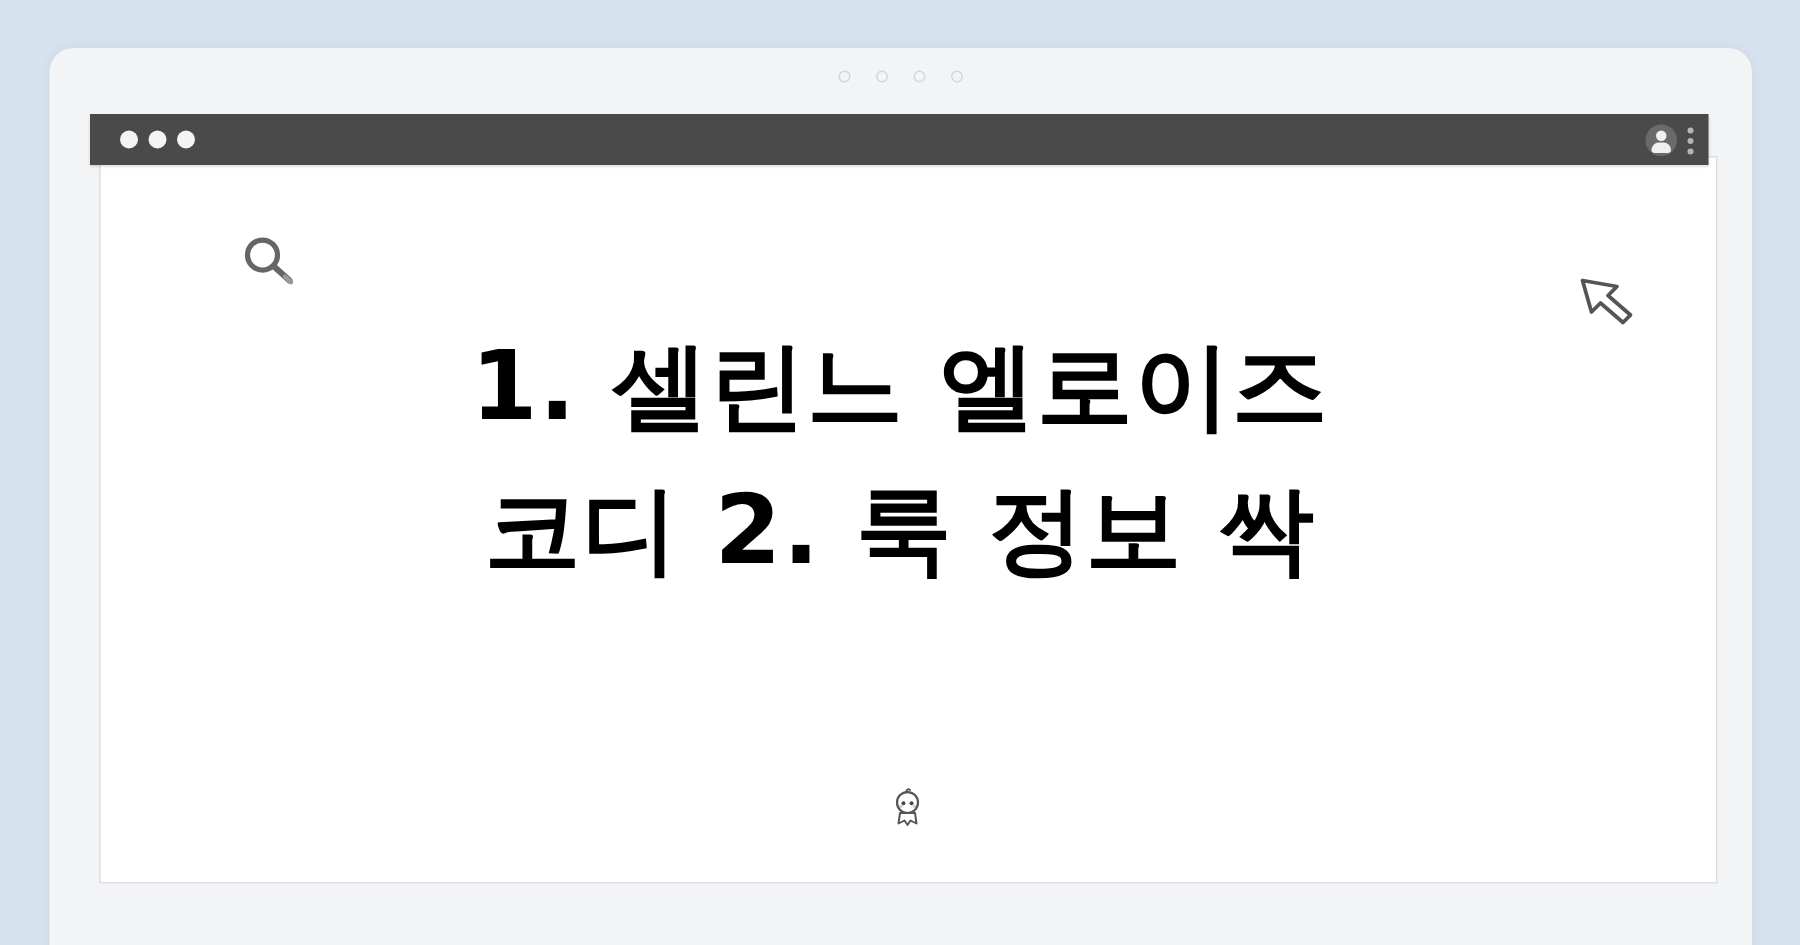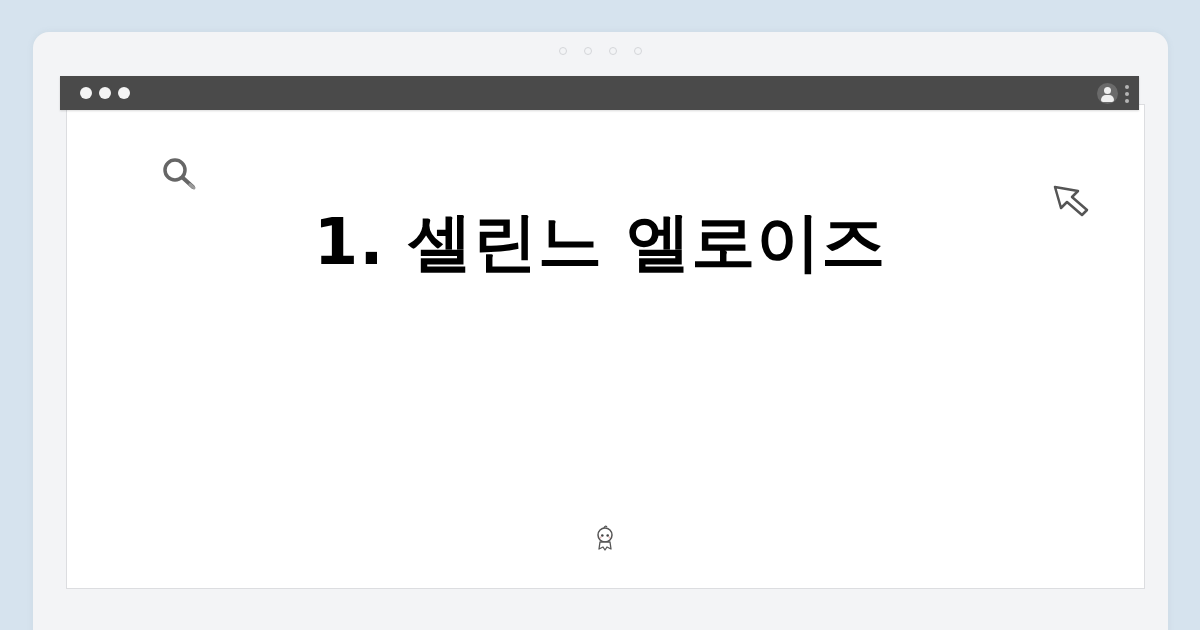--- a/index.html
+++ b/index.html
@@ -147,20 +147,21 @@
       font-family: "DejaVu Sans", sans-serif;
       font-weight: bold;
       font-size: 64px;
       line-height: 80px;
       color: #000000;
       letter-spacing: 1px;
     }
     .title span {
       display: block;
       white-space: nowrap;
+      margin-top: 16px;
     }
   </style>
 </head>
 <body>
 
 <div class="card">
   <div class="pager">
     <div class="pager-dot"></div>
     <div class="pager-dot"></div>
     <div class="pager-dot"></div>
@@ -198,20 +199,21 @@
 </div>
 
 <div class="cursor-icon">
   <svg width="44" height="38" viewBox="0 0 44 38">
     <path d="M6 6 L29 10 L23 16 L38 29 L33 34 L18 21 L12 27 Z" fill="#ffffff" stroke="#555555" stroke-width="2.5" stroke-linejoin="round"></path>
   </svg>
 </div>
 
 <div class="title">
   <span>1. 셀린느 엘로이즈</span>
+  <span>코디 2. 룩 정보 싹</span>
 </div>
 
 <div class="mascot-icon">
   <svg width="26" height="28" viewBox="0 0 26 28">
     <path d="M12 3 Q13 0 15 2" fill="none" stroke="#555" stroke-width="1.3"></path>
     <circle cx="13" cy="10" r="7" fill="#ffffff" stroke="#555" stroke-width="1.5"></circle>
     <circle cx="10.3" cy="10.5" r="1.3" fill="#444"></circle>
     <circle cx="15.7" cy="10.5" r="1.3" fill="#444"></circle>
     <circle cx="8.5" cy="12.5" r="1" fill="#e7b8b8"></circle>
     <circle cx="17.5" cy="12.5" r="1" fill="#e7b8b8"></circle>

